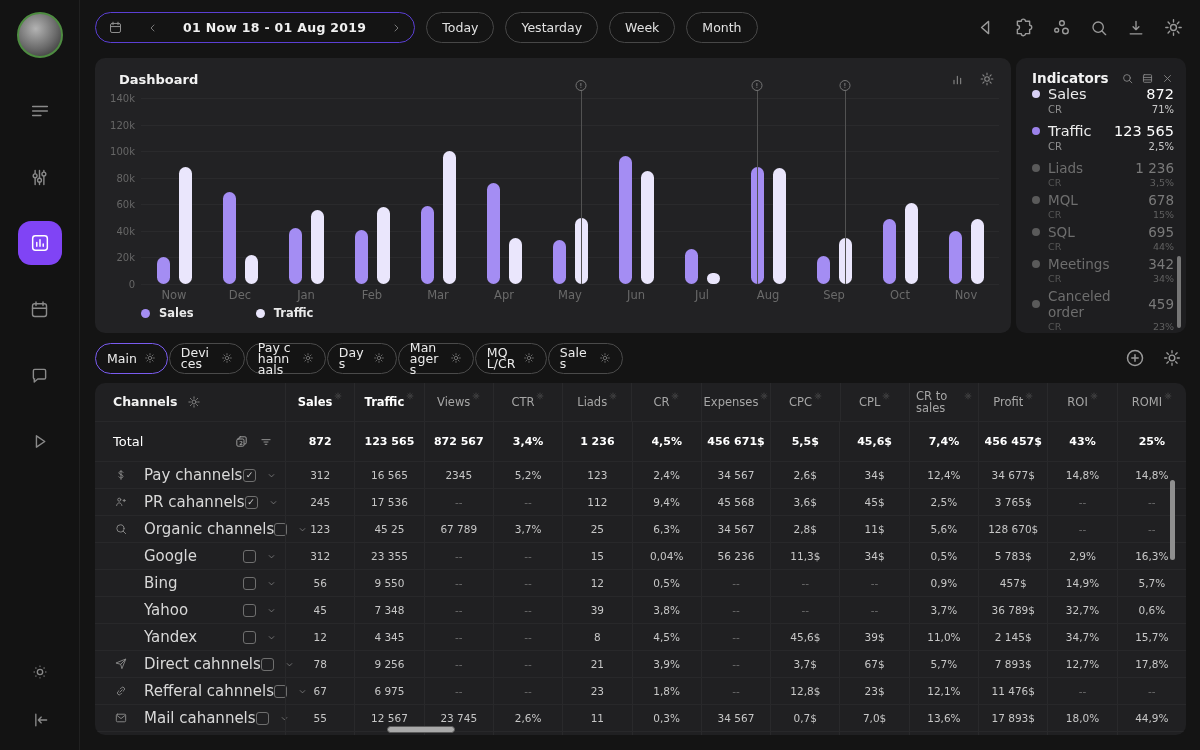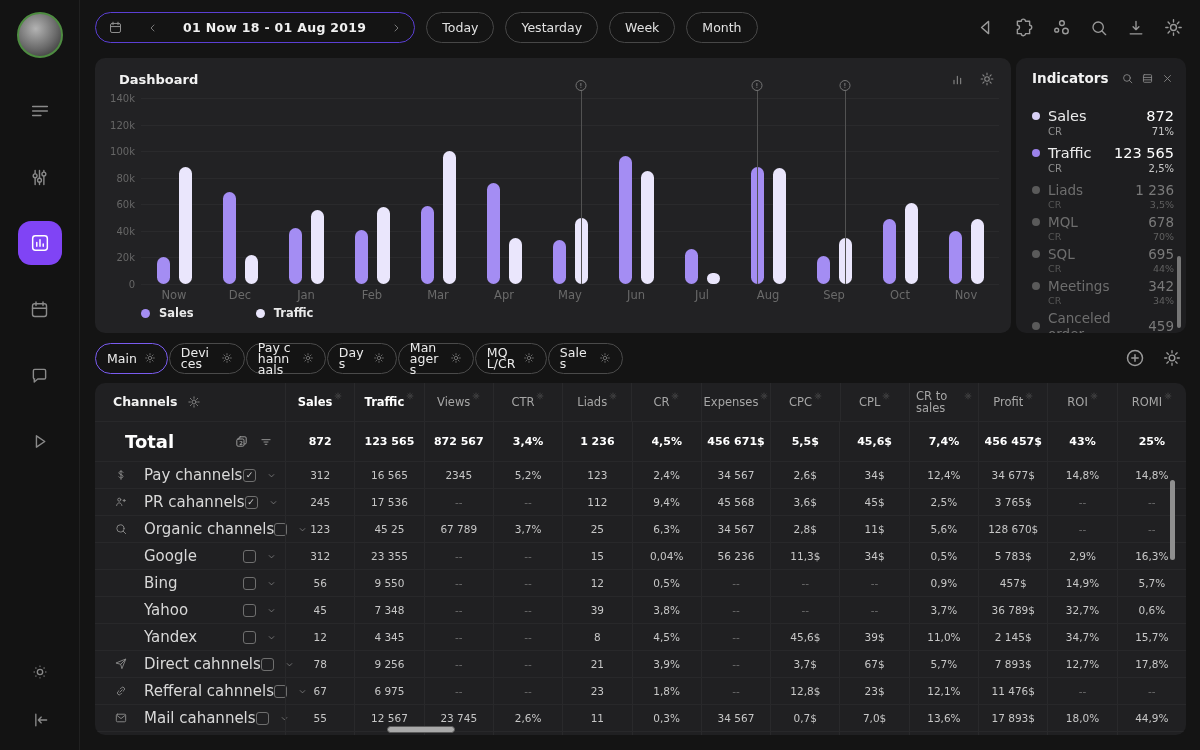--- a/index.html
+++ b/index.html
@@ -44,21 +44,21 @@
   .xlabels{position:absolute;left:46px;right:12px;top:230px;display:flex}
   .xlabel{flex:1;text-align:center;font-size:11.5px;color:#6a6a6a}
   .legend{position:absolute;left:46px;bottom:13px;display:flex;gap:62px}
   .leg-item{display:flex;align-items:center;gap:9px;font-size:11.5px;font-weight:bold;color:#eaeaea;cursor:pointer}
   .leg-dot{width:9px;height:9px;border-radius:50%}
   .marker{position:absolute;width:1px;top:-12px;bottom:0;background:#525252;cursor:pointer}
   .mcirc{position:absolute;top:-6px;left:50%;transform:translateX(-50%);width:11px;height:11px;border:1px solid #757575;border-radius:50%;background:#222224;color:#9a9a9a;font-size:7px;line-height:10px;text-align:center}
 
   
   .ind-panel{flex:1;height:275px;background:#1e1e20;border-radius:10px;position:relative;padding:12px 12px 0 16px;overflow:hidden}
-  .ind-head{display:flex;align-items:center;margin-bottom:22px}
+  .ind-head{display:flex;align-items:center;margin-bottom:0}
   .ind-title{font-size:13.5px;font-weight:bold;color:#f2f2f2}
   .ind-icons{margin-left:auto;display:flex;gap:7px;color:#8a8a8a}
   .ind-icons span{cursor:pointer;display:flex}
   .ii{cursor:pointer}
   .ii-main{display:flex;align-items:center;font-size:14.5px;color:#ececec}
   .ii-dot{width:8px;height:8px;border-radius:50%;margin-right:8px;flex:none}
   .ii-val{margin-left:auto;color:#fff}
   .ii-sub{display:flex;margin:2px 0 8px 16px;font-size:10px;color:#8f8f8f}
   .ii-crv{margin-left:auto;color:#c9c9c9}
   .ii.dim .ii-main{font-size:13.5px;color:#6e6e6e}
@@ -93,21 +93,21 @@
   .thead .cell{font-size:11.5px;color:#a6a6a6;line-height:12px}
   .thead .cell.bold{color:#fff;font-weight:bold}
   .hsup{color:#606060;margin-left:2px;align-self:flex-start;margin-top:9px;display:flex}
   .ncell{display:flex;align-items:center;justify-content:flex-start;border-left:none;padding:0 8px 0 18px}
   .ric{width:16px;color:#8a8a8a;display:flex;justify-content:center;flex:none}
   .nlabel{margin-left:15px;font-size:15px;color:#d8d8d8;white-space:nowrap}
   .cbx{margin-left:auto;width:13px;height:13px;border:1.5px solid #6f6f6f;border-radius:3px;display:flex;align-items:center;justify-content:center;color:#d2d2d2;font-size:9px;cursor:pointer;flex:none}
   .chev{margin-left:10px;color:#8a8a8a;cursor:pointer;display:flex;flex:none}
   .total-row{height:40px}
   .total-row .cell{font-size:11px;color:#fff;font-weight:bold}
-  .total-row .nlabel{font-weight:bold;font-size:18px;color:#fff;margin-left:12px}
+  .total-row .nlabel{font-weight:normal;font-size:13px;color:#fff;margin-left:0}
   .ticons{margin-left:auto;display:flex;gap:10px;color:#9a9a9a;margin-right:4px;align-items:center}
   .ticons span{cursor:pointer;display:flex}
   .rrow{height:27px}
   .chead{height:38px}
   .chead .nlabel{font-weight:bold;font-size:12.5px;color:#f2f2f2;margin-left:0}
   .cgear{margin-left:9px;color:#8a8a8a;display:flex;cursor:pointer}
   .tv-scroll{position:absolute;right:11px;top:97px;width:5px;height:80px;border-radius:3px;background:#8f8f8f;cursor:grab}
   .th-scroll{position:absolute;left:292px;bottom:2px;width:68px;height:7px;border-radius:4px;background:#a9a9a9;border:1px solid #5a5a5a;cursor:grab}
 </style>
 </head>
@@ -413,21 +413,21 @@
             </div>
   </div>
   <div class="ii dim">
     <div class="ii-main">
               <span class="ii-dot" style=""></span>
       <span>MQL</span>
       <span class="ii-val">678</span>
             </div>
     <div class="ii-sub">
               <span>CR</span>
-              <span class="ii-crv">70%</span>
+              <span class="ii-crv">15%</span>
             </div>
   </div>
   <div class="ii dim">
     <div class="ii-main">
               <span class="ii-dot" style=""></span>
       <span>SQL</span>
       <span class="ii-val">695</span>
             </div>
     <div class="ii-sub">
               <span>CR</span>

